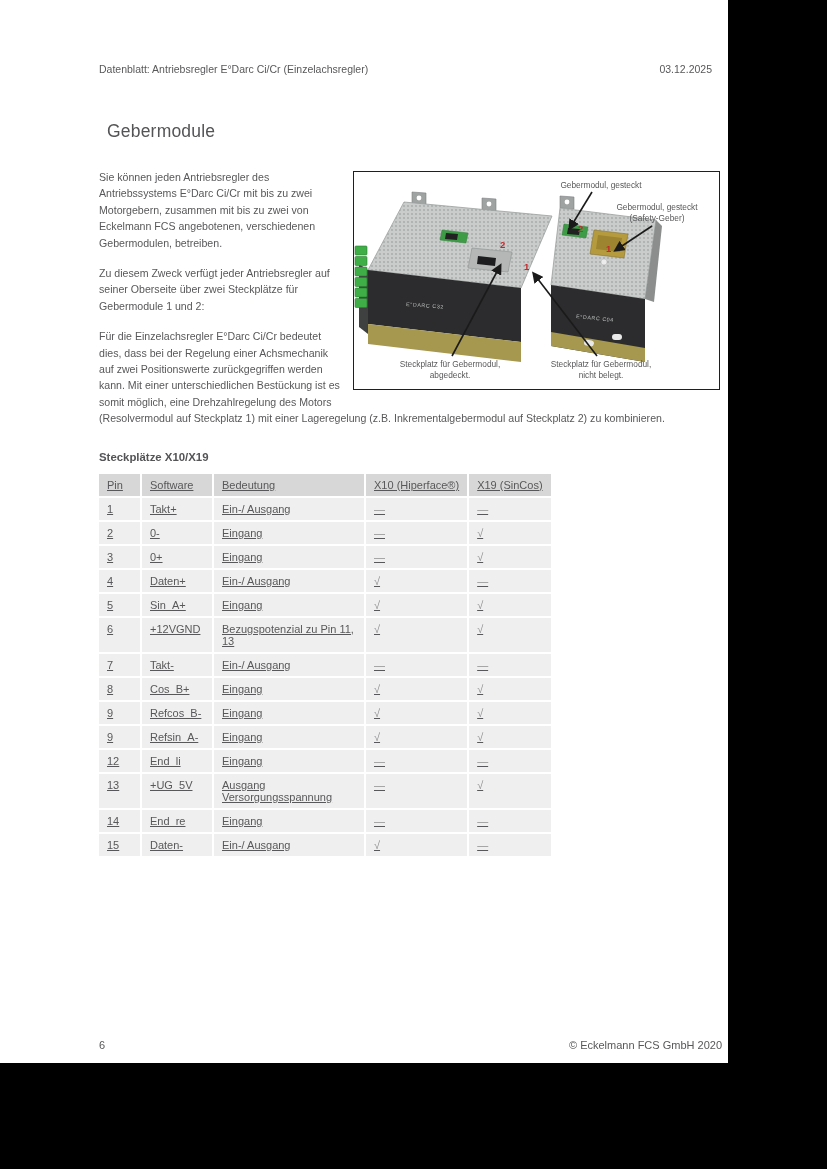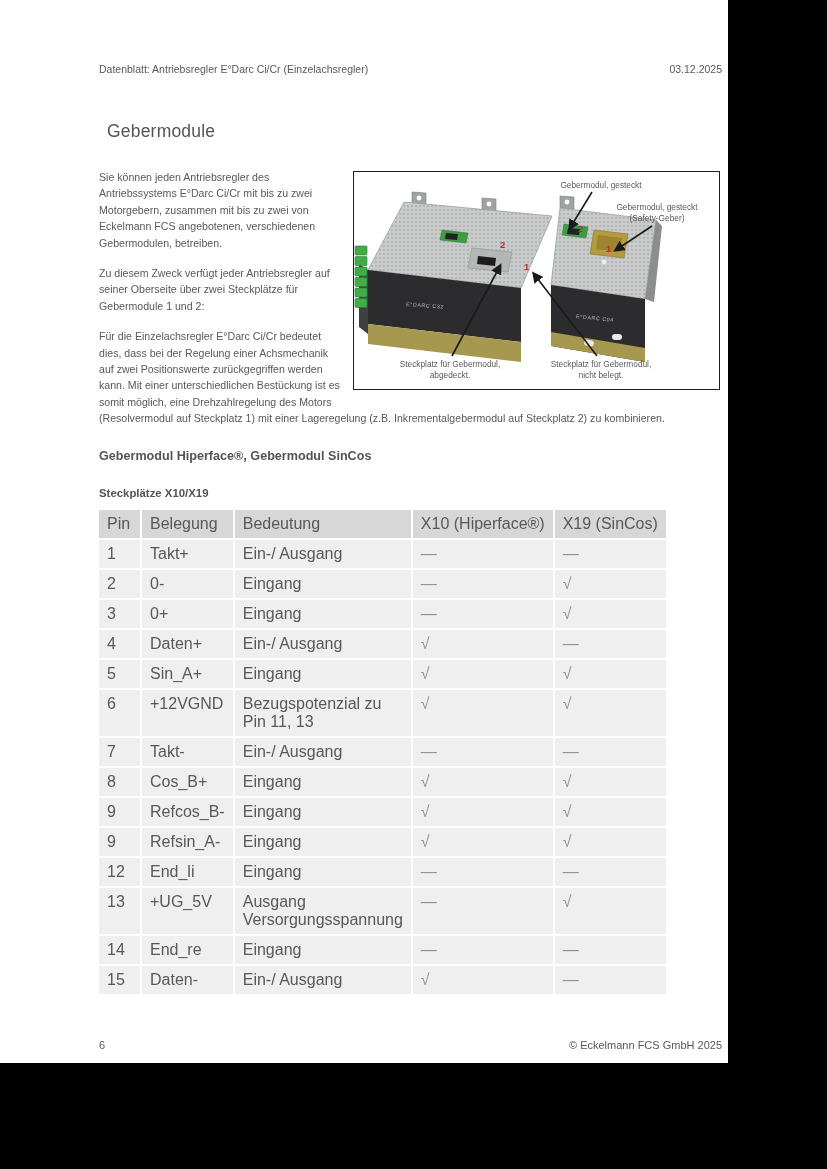--- a/index.html
+++ b/index.html
@@ -10,21 +10,21 @@
     font-family:"Liberation Sans","DejaVu Sans",sans-serif;
   }
   .page {
     position:absolute; left:0; top:0;
     width:728px; height:1063px;
     background:#ffffff;
     color:#58585a;
     overflow:hidden;
   }
   .header {
-    position:absolute; top:63px; left:99px; right:6px;
+    position:absolute; top:63px; left:99px; right:16px;
     display:flex; justify-content:space-between;
     font-size:10.5px; color:#58585a;
   }
   .footer {
     position:absolute; top:1039px; left:99px; right:6px;
     display:flex; justify-content:space-between;
     font-size:11px; color:#58585a;
   }
   .content { position:absolute; top:121px; left:99px; width:621px; }
   h1.doc-title { font-size:17.5px; font-weight:400; color:#545457; margin:0 0 27px 8px; letter-spacing:0.2px; }
@@ -33,21 +33,21 @@
     margin:2px 0 10px 12px;
     border:1px solid #1f1f1f; box-sizing:border-box;
     background:#fff;
   }
   .figure-box svg { display:block; width:100%; height:100%; }
   p.body-text { font-size:10.6px; line-height:16.4px; margin:0 0 14px 0; }
   h2.sub-title { clear:both; font-size:12.6px; font-weight:700; color:#545457; margin:22px 0 12px 0; }
   h3.table-title { font-size:11.4px; font-weight:700; color:#545457; margin:24px 0 9px 0; }
   table.pin-table {
     border-collapse:separate; border-spacing:2px;
-    margin-left:-2px; font-size:16px; color:#58585a;
+    margin-left:-2px; font-size:11px; color:#58585a;text-decoration:underline;
   }
   table.pin-table th {
     background:#d7d7d7; text-align:left; font-weight:400;
     padding:5px 8px; white-space:nowrap;
   }
   table.pin-table td { background:#efefef; padding:5px 8px; vertical-align:top; }
   table.pin-table td.mark { color:#8f8f91; }
   .fig-label { font-size:8.3px; fill:#58585a; }
   .fig-line { stroke:#1a1a1a; stroke-width:1.6; fill:none; }
   .slot-num { font-size:9.5px; fill:#c4262a; font-weight:700; }
@@ -140,36 +140,35 @@
         <text class="fig-label" x="96" y="206" text-anchor="middle">abgedeckt.</text>
         <text class="fig-label" x="247" y="195" text-anchor="middle">Steckplatz für Gebermodul,</text>
         <text class="fig-label" x="247" y="206" text-anchor="middle">nicht belegt.</text>
       </svg>
     </div>
 
     <p class="body-text">Sie können jeden Antriebsregler des Antriebssystems E°Darc Ci/Cr mit bis zu zwei Motorgebern, zusammen mit bis zu zwei von Eckelmann FCS angebotenen, verschiedenen Gebermodulen, betreiben.</p>
     <p class="body-text">Zu diesem Zweck verfügt jeder Antriebsregler auf seiner Oberseite über zwei Steckplätze für Gebermodule 1 und 2:</p>
     <p class="body-text">Für die Einzelachsregler E°Darc Ci/Cr bedeutet dies, dass bei der Regelung einer Achsmechanik auf zwei Positionswerte zurückgegriffen werden kann. Mit einer unterschiedlichen Bestückung ist es somit möglich, eine Drehzahlregelung des Motors (Resolvermodul auf Steckplatz 1) mit einer Lageregelung (z.B. Inkrementalgebermodul auf Steckplatz 2) zu kombinieren.</p>
 
-    <h2 class="sub-title">Gebermodul Hiperface®, Gebermodul SinCos</h2>
 
     <h3 class="table-title">Steckplätze X10/X19</h3>
 
     <table class="pin-table">
       <colgroup>
         <col style="width:41px">
           <col style="width:70px">
           <col style="width:150px">
           <col style="width:88px">
           <col style="width:65px">
       </colgroup>
       <thead>
         <tr>
             <th>Pin</th>
-            <th>Belegung</th>
+            <th>Software</th>
             <th>Bedeutung</th>
             <th>X10 (Hiperface®)</th>
             <th>X19 (SinCos)</th>
           </tr>
       </thead>
       <tbody>
           <tr>
             <td>1</td>
             <td>Takt+</td>
             <td>Ein-/ Ausgang</td>
@@ -266,16 +265,16 @@
             <td>Ein-/ Ausgang</td>
             <td class="mark">√</td>
             <td class="mark">—</td>
           </tr>
         </tbody>
     </table>
   </div>
 
   <div class="footer">
     <span>6</span>
-    <span>© Eckelmann FCS GmbH 2025</span>
+    <span>© Eckelmann FCS GmbH 2020</span>
   </div>
 
 </div>
 
 </body></html>

